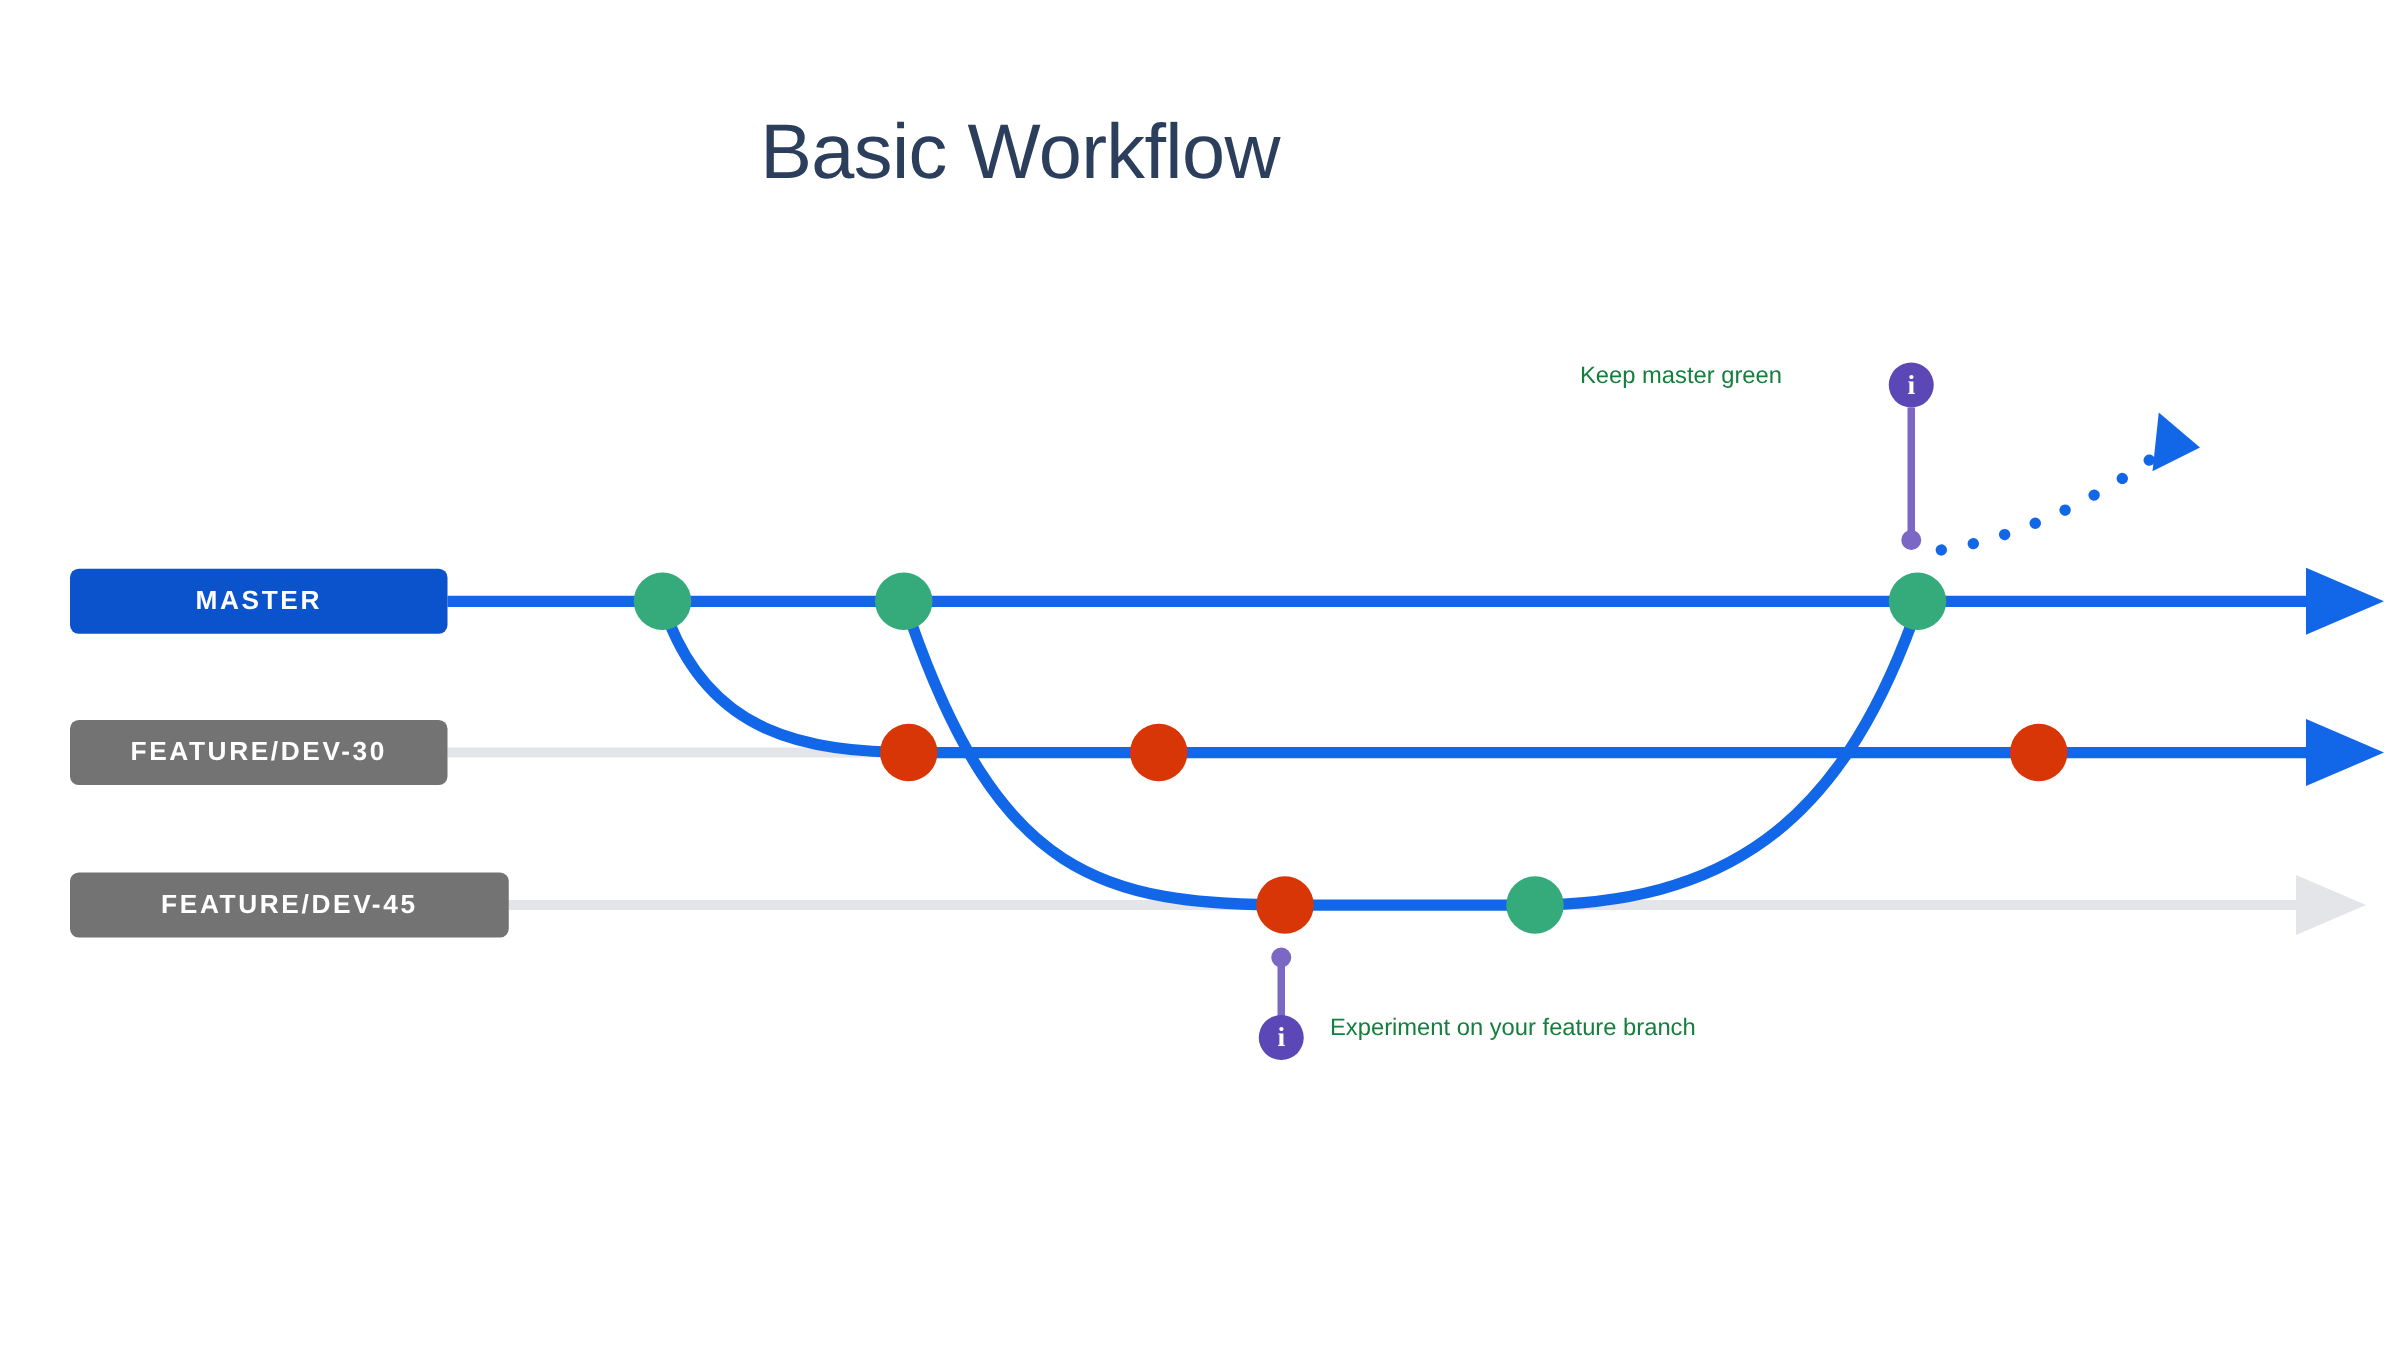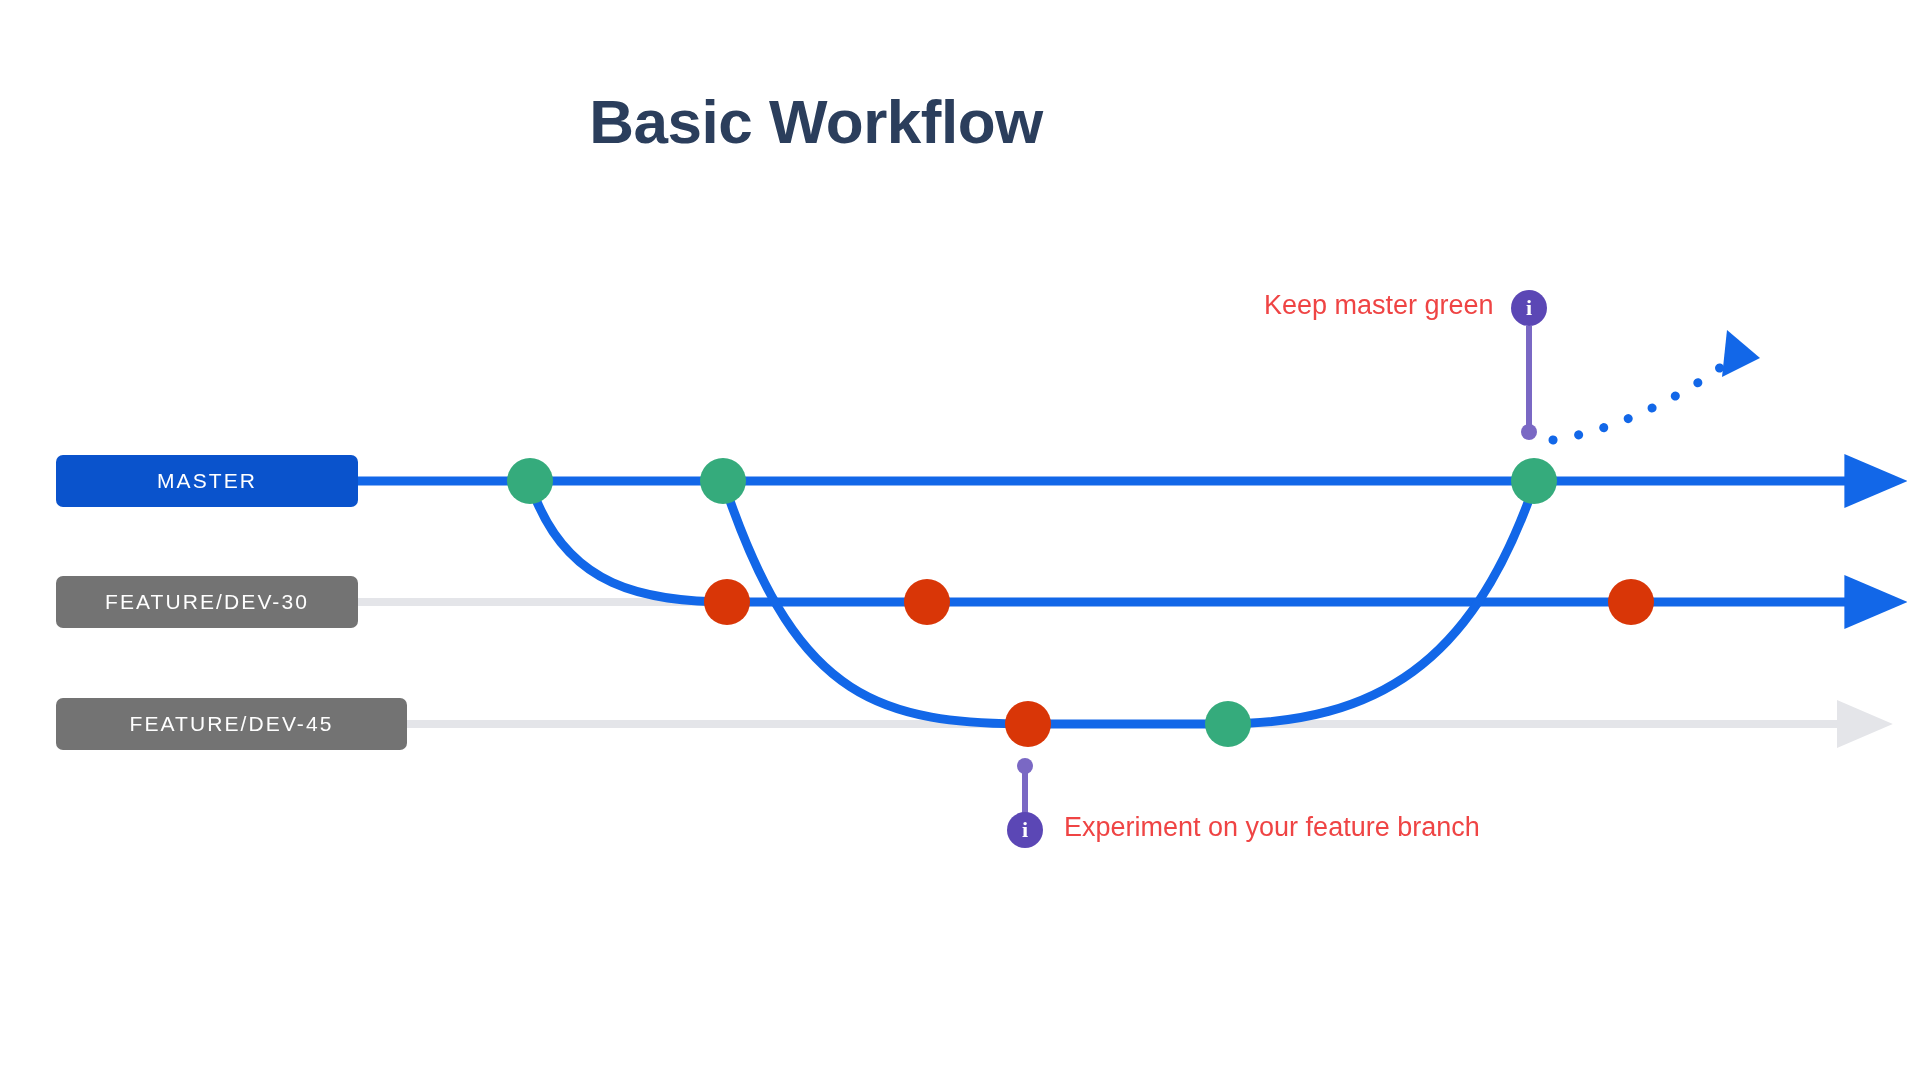--- a/index.html
+++ b/index.html
@@ -24,57 +24,57 @@
     height: 1080px;
   }
 
   .page-title {
     position: absolute;
     left: 0;
     top: 86px;
     width: 1632px;
     text-align: center;
     font-size: 62px;
-    font-weight: bold;
+    font-weight: normal;
     letter-spacing: -0.5px;
     color: #2b3e5c;
     font-family: "Liberation Sans", sans-serif;
   }
 
   
   .branch-label {
     position: absolute;
     height: 52px;
     line-height: 52px;
     border-radius: 7px;
     color: #ffffff;
     font-size: 21px;
-    font-weight: normal;
+    font-weight: bold;
     letter-spacing: 2.1px;
     text-align: center;
     font-family: "Liberation Sans", sans-serif;
     white-space: nowrap;
     box-sizing: border-box;
   }
   .branch-label.master {
     background: #0a53cc;
   }
   .branch-label.feature {
     background: #737373;
   }
 
   #label-master   { left: 56px; top: 455px; width: 302px; }
   #label-dev30    { left: 56px; top: 576px; width: 302px; }
   #label-dev45    { left: 56px; top: 698px; width: 351px; }
 
   
   .annotation-text {
     position: absolute;
-    font-size: 27px;
-    color: #ef4444;
+    font-size: 19px;
+    color: #15803d;
     font-family: "Liberation Sans", sans-serif;
     white-space: nowrap;
   }
   #anno-top-text {
     left: 1264px;
     top: 290px;
   }
   #anno-bottom-text {
     left: 1064px;
     top: 812px;

